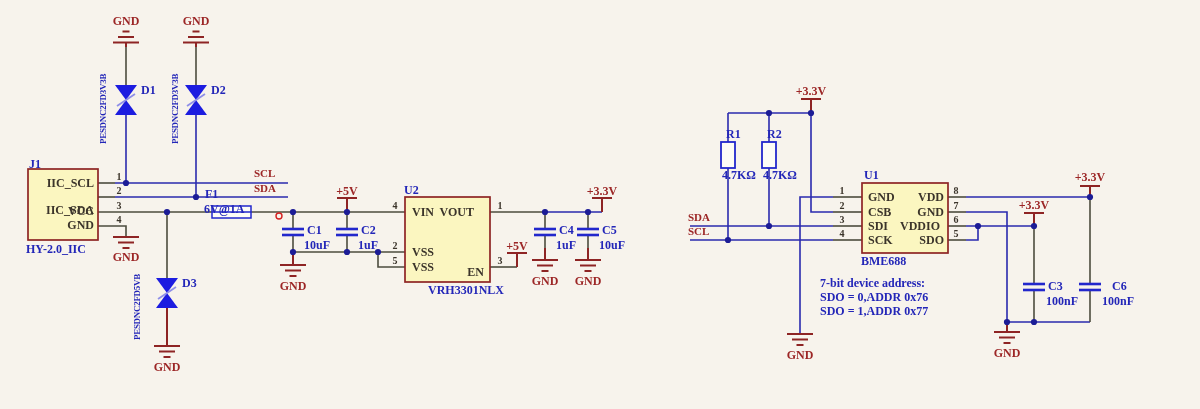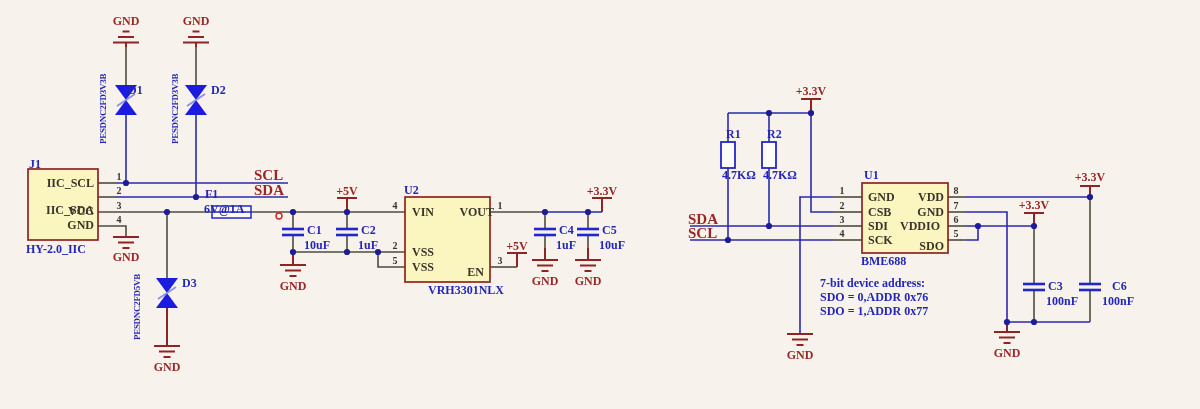--- a/index.html
+++ b/index.html
@@ -4,21 +4,21 @@
 <style>
   html,body{margin:0;padding:0;background:#e9e9e9;}
   .stage{position:relative;width:1200px;height:409px;background:#f7f3ec;
          font-family:"Liberation Serif","DejaVu Serif",serif;overflow:hidden;}
   .stage svg{position:absolute;left:0;top:0;}
   .t{position:absolute;font-weight:bold;white-space:nowrap;line-height:1.05;}
   .blue{color:#2326b8}
   .mar{color:#9c2626}
   .dk{color:#3b342a}
   .s12{font-size:12px}
-  .s11{font-size:15px}
+  .s11{font-size:11px}
   .s10{font-size:10px}
   .ctr{text-align:center}
   .rt{text-align:right}
   .vert{writing-mode:vertical-rl;transform:rotate(180deg);font-size:9px;
         letter-spacing:-0.3px;font-weight:bold;}
 </style>
 </head>
 <body>
 
 <div class="stage">
@@ -214,21 +214,21 @@
 <div class="t blue s12" style="left:26px;top:243px">HY-2.0_IIC</div>
 <div class="t dk s12 rt" style="left:34px;top:177px;width:60px">IIC_SCL</div>
 <div class="t dk s12 rt" style="left:34px;top:204px;width:60px">IIC_SDA</div>
 <div class="t dk s12 rt" style="left:34px;top:205px;width:60px">VCC</div>
 <div class="t dk s12 rt" style="left:34px;top:219px;width:60px">GND</div>
 <div class="t dk s10 ctr" style="left:112px;top:172px;width:14px">1</div>
 <div class="t dk s10 ctr" style="left:112px;top:186px;width:14px">2</div>
 <div class="t dk s10 ctr" style="left:112px;top:201px;width:14px">3</div>
 <div class="t dk s10 ctr" style="left:112px;top:215px;width:14px">4</div>
 
-<div class="t blue s12" style="left:128px;top:84px">D1</div>
+<div class="t blue s12" style="left:141px;top:84px">D1</div>
 <div class="t blue s12" style="left:211px;top:84px">D2</div>
 <div class="t blue s12" style="left:182px;top:277px">D3</div>
 <div class="t blue vert" style="left:99px;top:38px;height:106px">PESDNC2FD3V3B</div>
 <div class="t blue vert" style="left:171px;top:38px;height:106px">PESDNC2FD3V3B</div>
 <div class="t blue vert" style="left:133px;top:240px;height:100px">PESDNC2FD5VB</div>
 
 <div class="t blue s12" style="left:205px;top:188px">F1</div>
 <div class="t blue s12" style="left:204px;top:203px">6V@1A</div>
 
 <div class="t blue s12" style="left:307px;top:224px">C1</div>
@@ -240,21 +240,21 @@
 <div class="t blue s12" style="left:602px;top:224px">C5</div>
 <div class="t blue s12" style="left:599px;top:239px">10uF</div>
 <div class="t blue s12" style="left:1048px;top:280px">C3</div>
 <div class="t blue s12" style="left:1046px;top:295px">100nF</div>
 <div class="t blue s12" style="left:1112px;top:280px">C6</div>
 <div class="t blue s12" style="left:1102px;top:295px">100nF</div>
 
 <div class="t blue s12" style="left:404px;top:184px">U2</div>
 <div class="t blue s12" style="left:428px;top:284px">VRH3301NLX</div>
 <div class="t dk s12" style="left:412px;top:206px">VIN</div>
-<div class="t dk s12 rt" style="left:440px;top:206px;width:54px">VOUT</div>
+<div class="t dk s12 rt" style="left:420px;top:206px;width:54px">VOUT</div>
 <div class="t dk s12" style="left:412px;top:246px">VSS</div>
 <div class="t dk s12" style="left:412px;top:261px">VSS</div>
 <div class="t dk s12 rt" style="left:454px;top:266px;width:30px">EN</div>
 <div class="t dk s10 ctr" style="left:389px;top:201px;width:12px">4</div>
 <div class="t dk s10 ctr" style="left:389px;top:241px;width:12px">2</div>
 <div class="t dk s10 ctr" style="left:389px;top:256px;width:12px">5</div>
 <div class="t dk s10 ctr" style="left:494px;top:201px;width:12px">1</div>
 <div class="t dk s10 ctr" style="left:494px;top:256px;width:12px">3</div>
 
 <div class="t blue s12" style="left:726px;top:128px">R1</div>
@@ -264,21 +264,21 @@
 
 <div class="t blue s12" style="left:864px;top:169px">U1</div>
 <div class="t blue s12" style="left:861px;top:255px">BME688</div>
 <div class="t dk s12" style="left:868px;top:191px">GND</div>
 <div class="t dk s12" style="left:868px;top:206px">CSB</div>
 <div class="t dk s12" style="left:868px;top:220px">SDI</div>
 <div class="t dk s12" style="left:868px;top:234px">SCK</div>
 <div class="t dk s12 rt" style="left:880px;top:191px;width:64px">VDD</div>
 <div class="t dk s12 rt" style="left:880px;top:206px;width:64px">GND</div>
 <div class="t dk s12 rt" style="left:876px;top:220px;width:64px">VDDIO</div>
-<div class="t dk s12 rt" style="left:880px;top:240px;width:64px">SDO</div>
+<div class="t dk s12 rt" style="left:880px;top:234px;width:64px">SDO</div>
 <div class="t dk s10 ctr" style="left:836px;top:186px;width:12px">1</div>
 <div class="t dk s10 ctr" style="left:836px;top:201px;width:12px">2</div>
 <div class="t dk s10 ctr" style="left:836px;top:215px;width:12px">3</div>
 <div class="t dk s10 ctr" style="left:836px;top:229px;width:12px">4</div>
 <div class="t dk s10 ctr" style="left:950px;top:186px;width:12px">8</div>
 <div class="t dk s10 ctr" style="left:950px;top:201px;width:12px">7</div>
 <div class="t dk s10 ctr" style="left:950px;top:215px;width:12px">6</div>
 <div class="t dk s10 ctr" style="left:950px;top:229px;width:12px">5</div>
 
 <div class="t mar s11" style="left:254px;top:168px">SCL</div>

